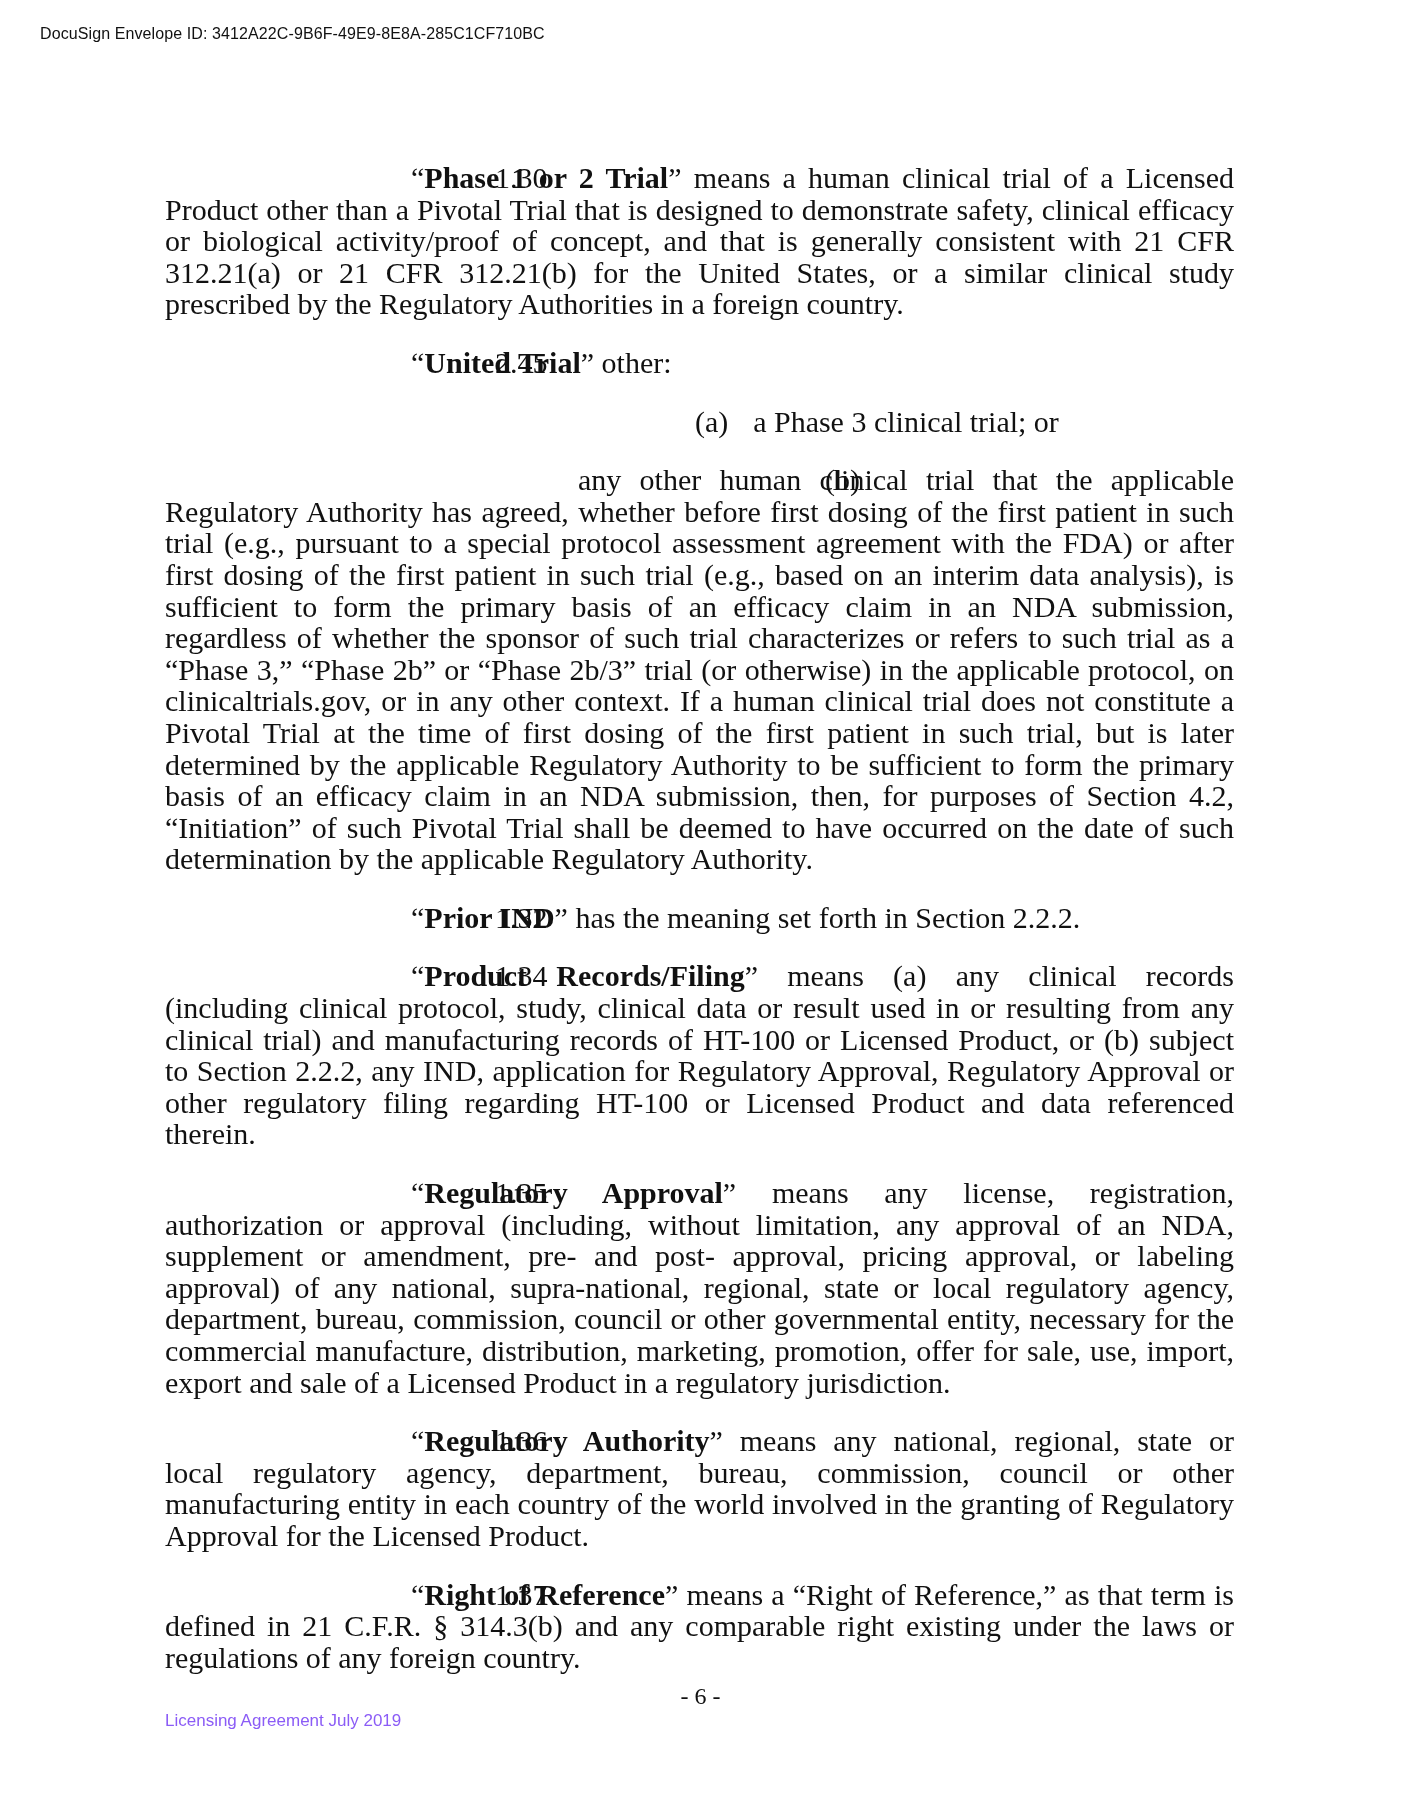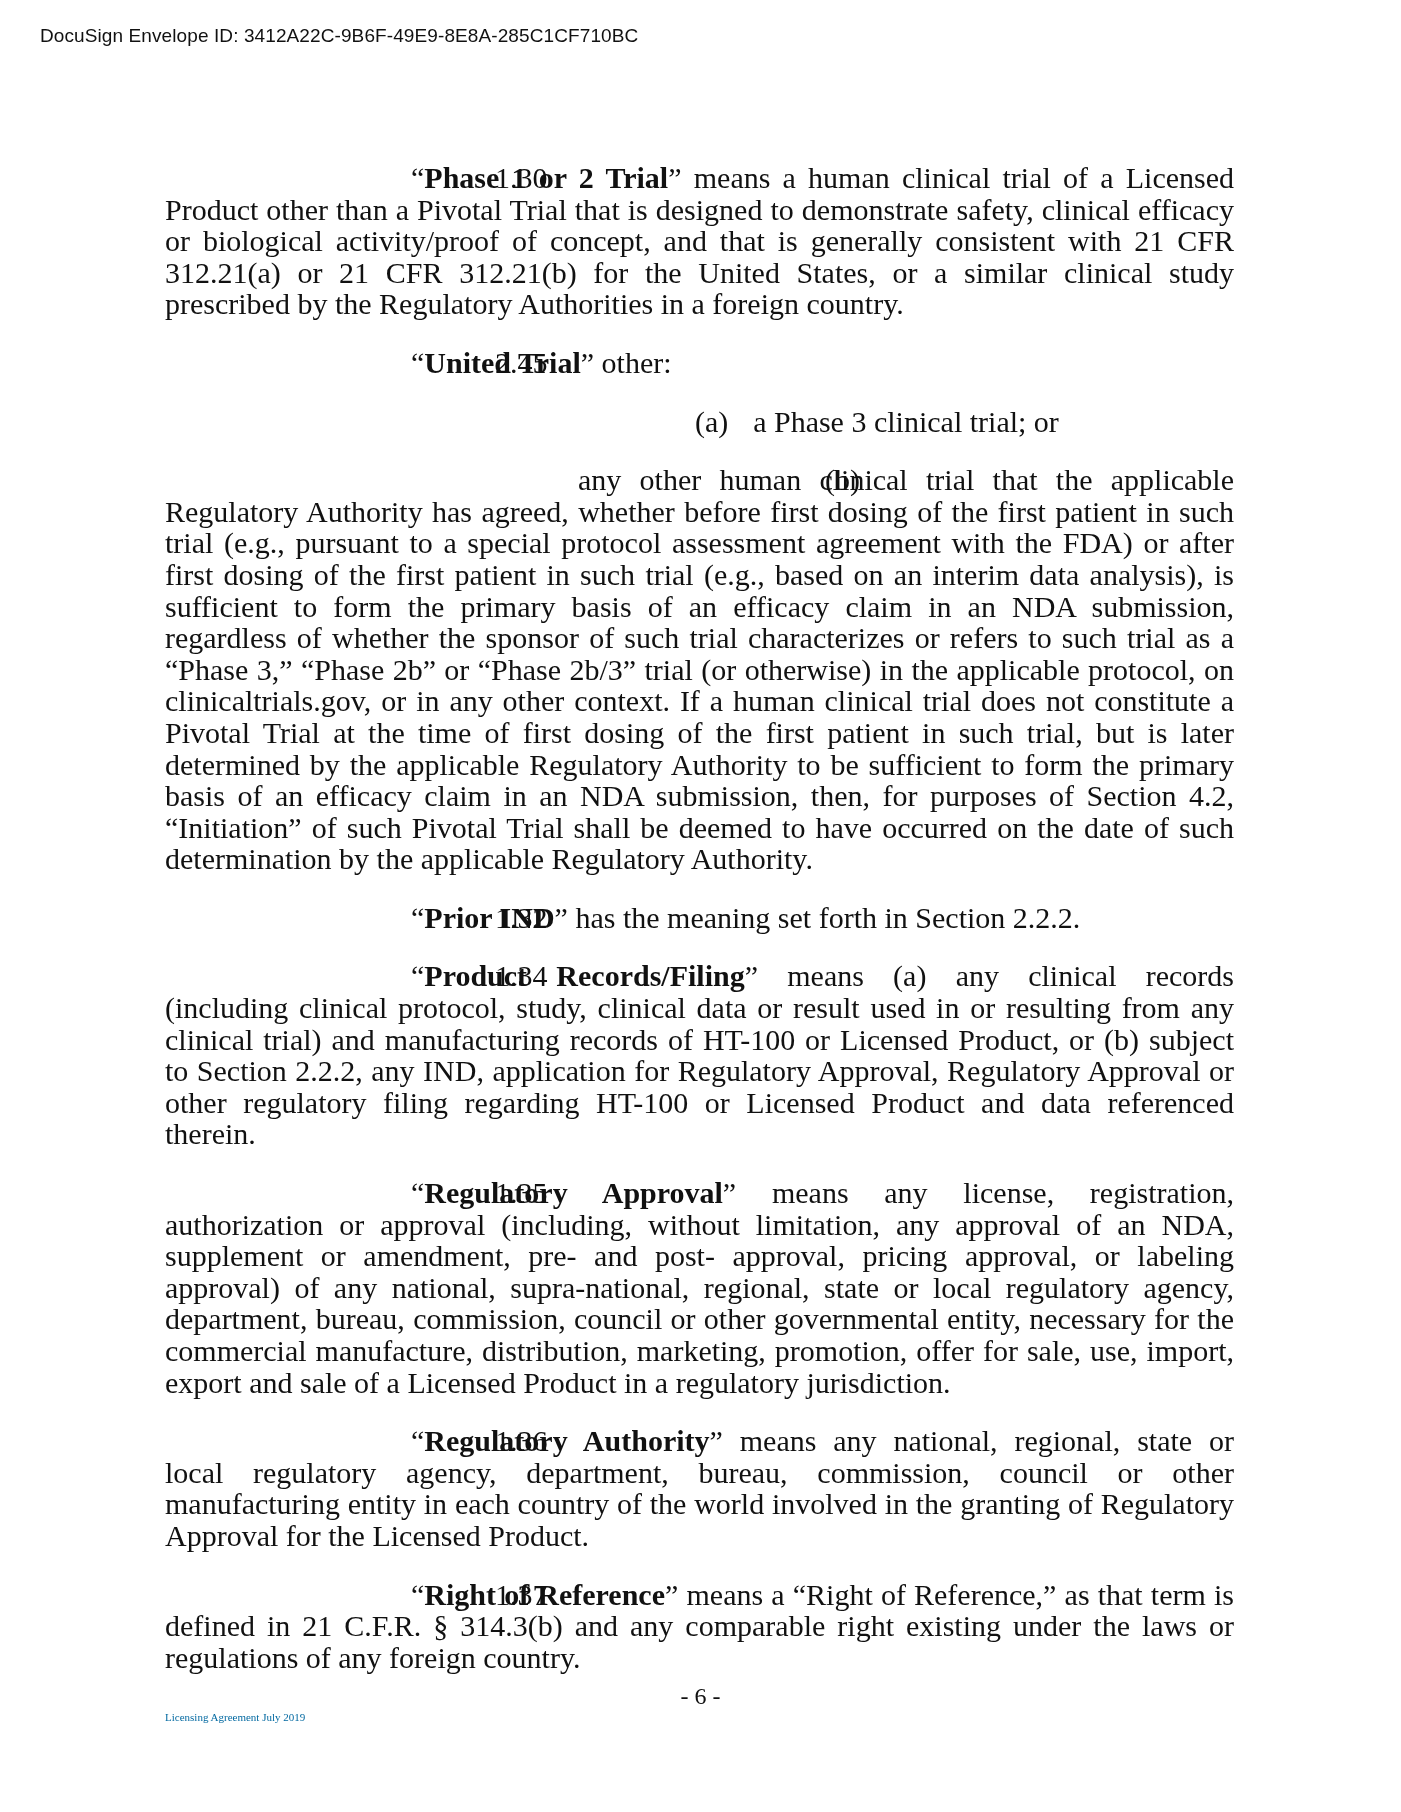--- a/index.html
+++ b/index.html
@@ -12,21 +12,21 @@
       height: 1812px;
       position: relative;
       overflow: hidden;
       color: #111111;
     }
     .envelope-id {
       position: absolute;
       left: 40px;
       top: 25px;
       font-family: "Liberation Sans", sans-serif;
-      font-size: 19px;
+      font-size: 16px;
       color: #111;
       letter-spacing: 0.1px;
     }
     .page-body {
       position: absolute;
       left: 165px;
       top: 162px;
       width: 1069px;
       font-family: "Liberation Serif", serif;
       font-size: 30px;
@@ -61,23 +61,23 @@
       top: 1683px;
       text-align: center;
       font-family: "Liberation Serif", serif;
       font-size: 24px;
       color: #111;
     }
     .footer-label {
       position: absolute;
       left: 165px;
       top: 1711px;
-      font-family: Liberation Serif, serif;
-      font-size: 11px;
-      color: #0369a1;
+      font-family: Liberation Sans, sans-serif;
+      font-size: 17px;
+      color: #8b5cf6;
     }
   </style>
 </head>
 <body>
 
 <div class="envelope-id">DocuSign Envelope ID: 3412A22C-9B6F-49E9-8E8A-285C1CF710BC</div>
 
 <div class="page-body">
 
   <p class="para"><span class="num">1.30</span><span>“</span><b>Phase 1 or 2 Trial</b><span>”</span><span> means a human clinical trial of a Licensed Product other than a Pivotal Trial that is designed to demonstrate safety, clinical efficacy or biological activity/proof of concept, and that is generally consistent with 21 CFR 312.21(a) or 21 CFR 312.21(b) for the United States, or a similar clinical study prescribed by the Regulatory Authorities in a foreign country.</span></p>

